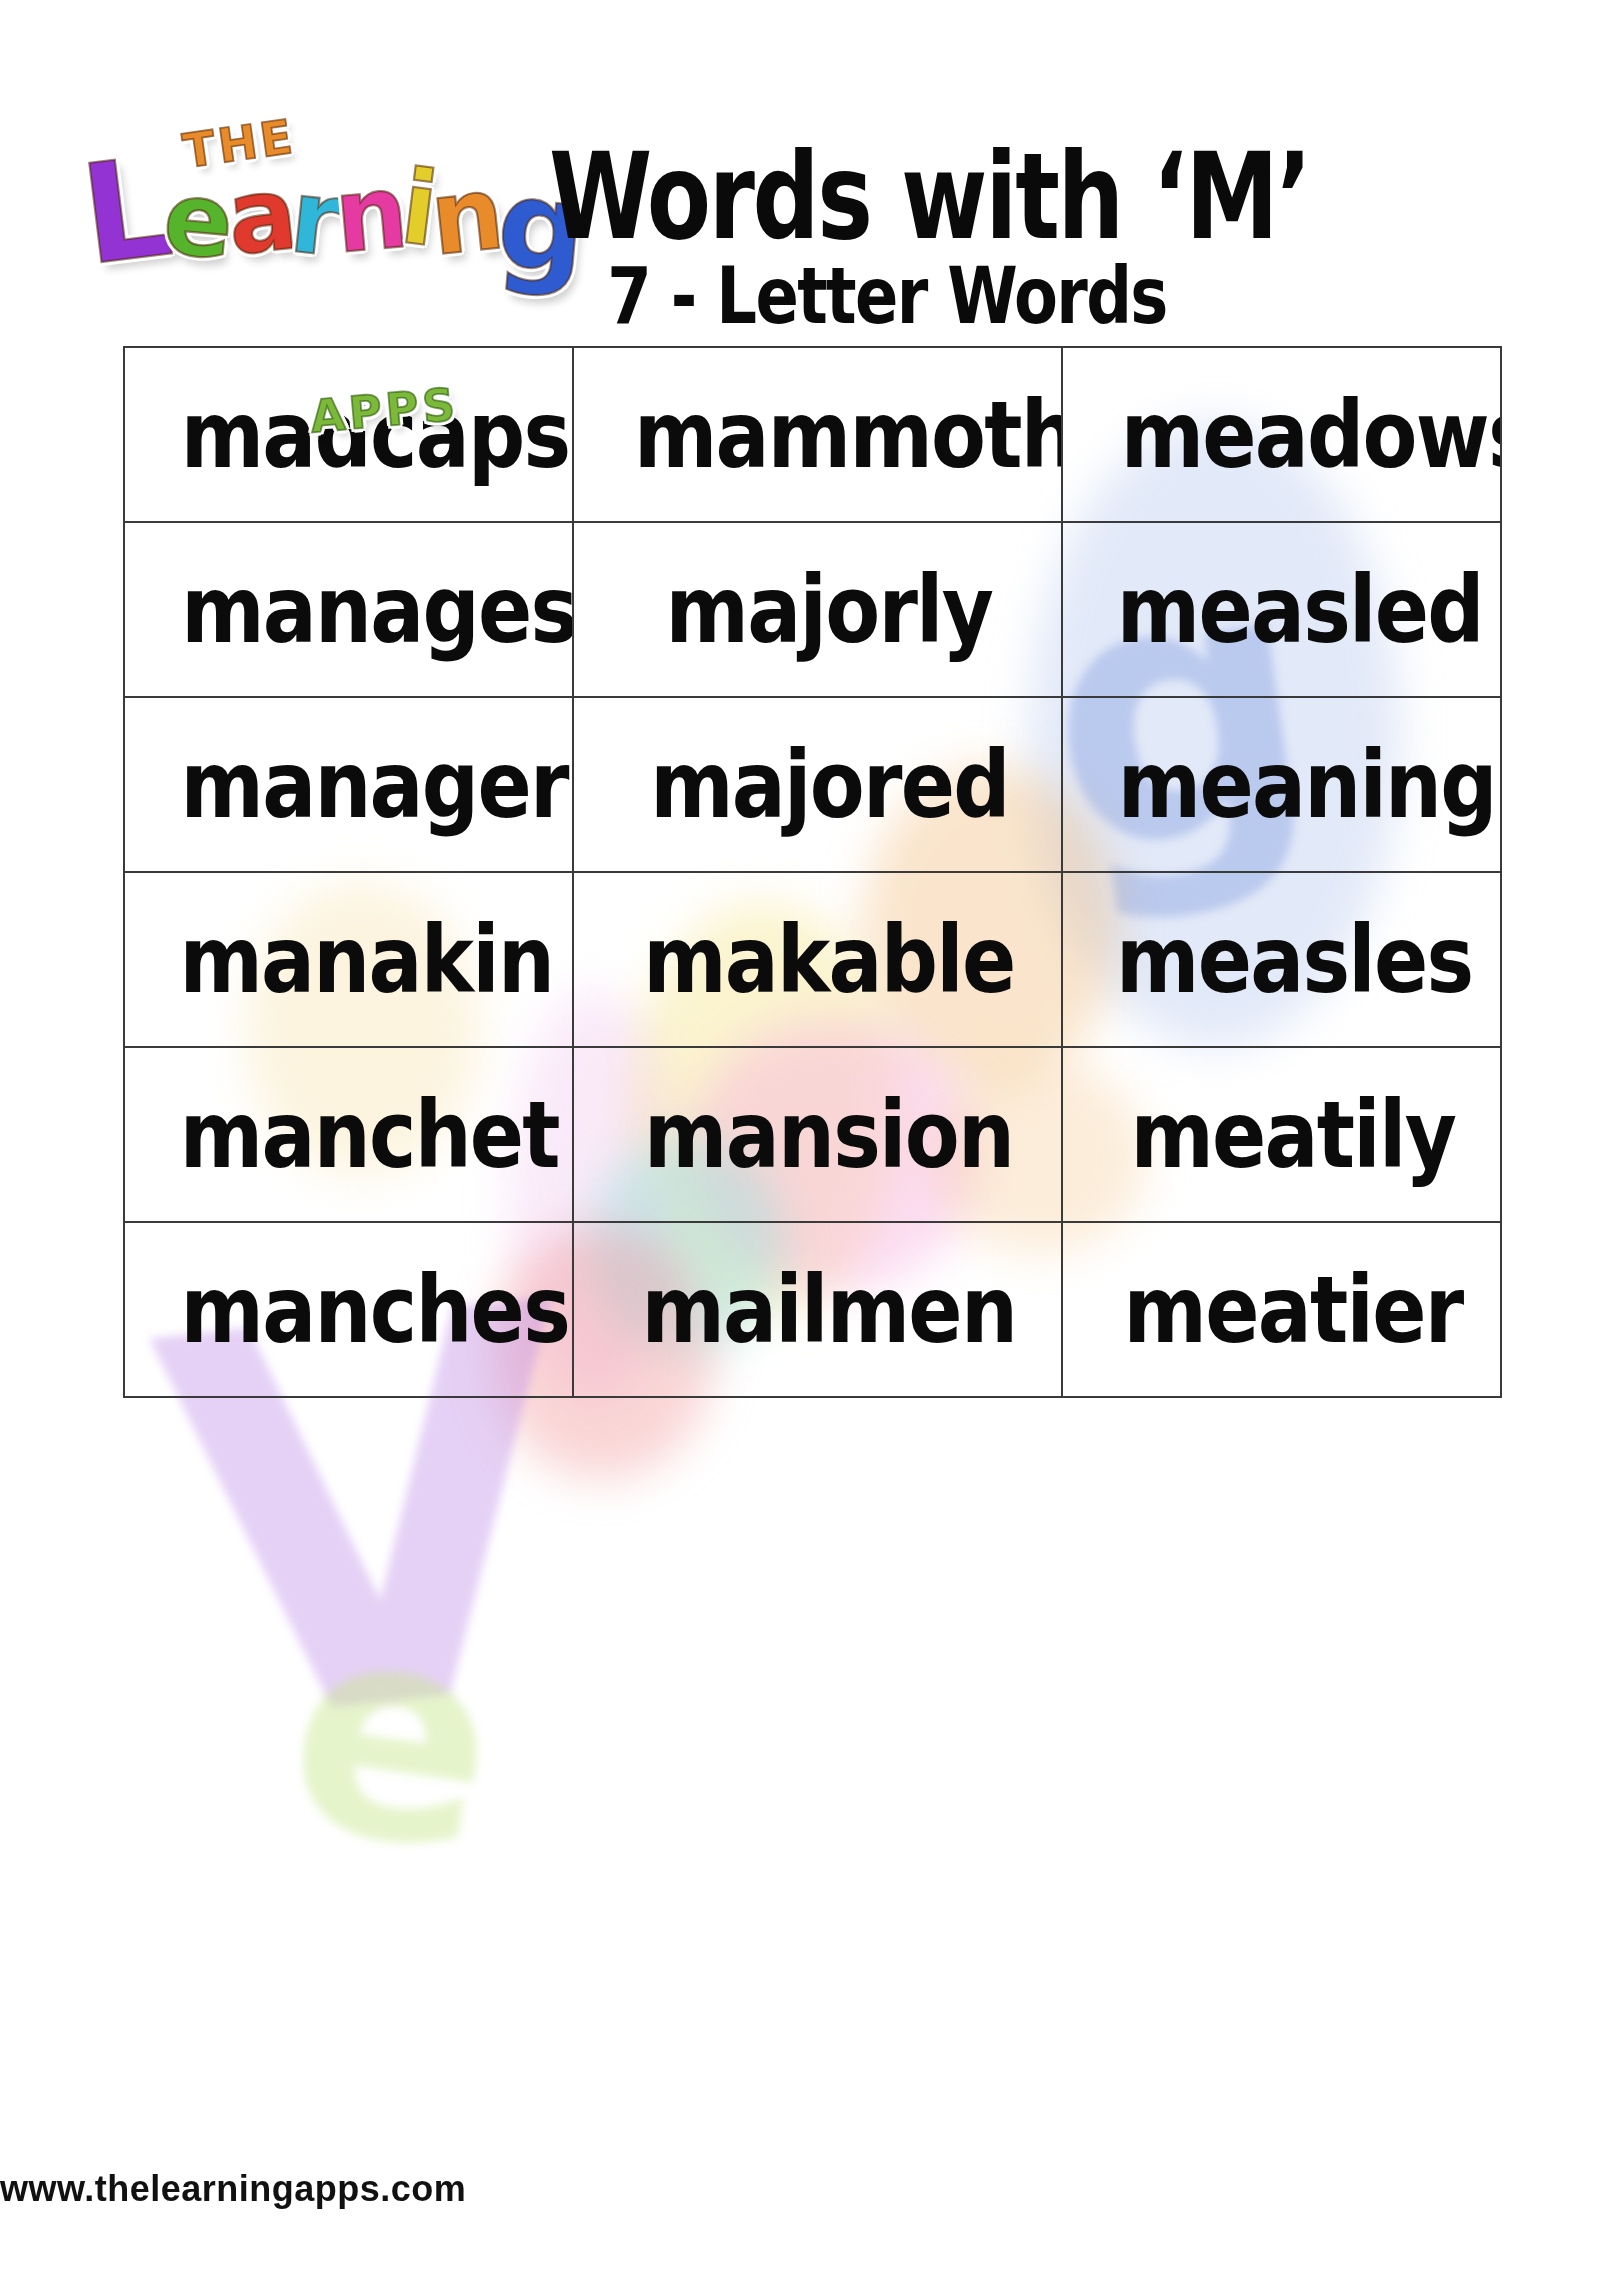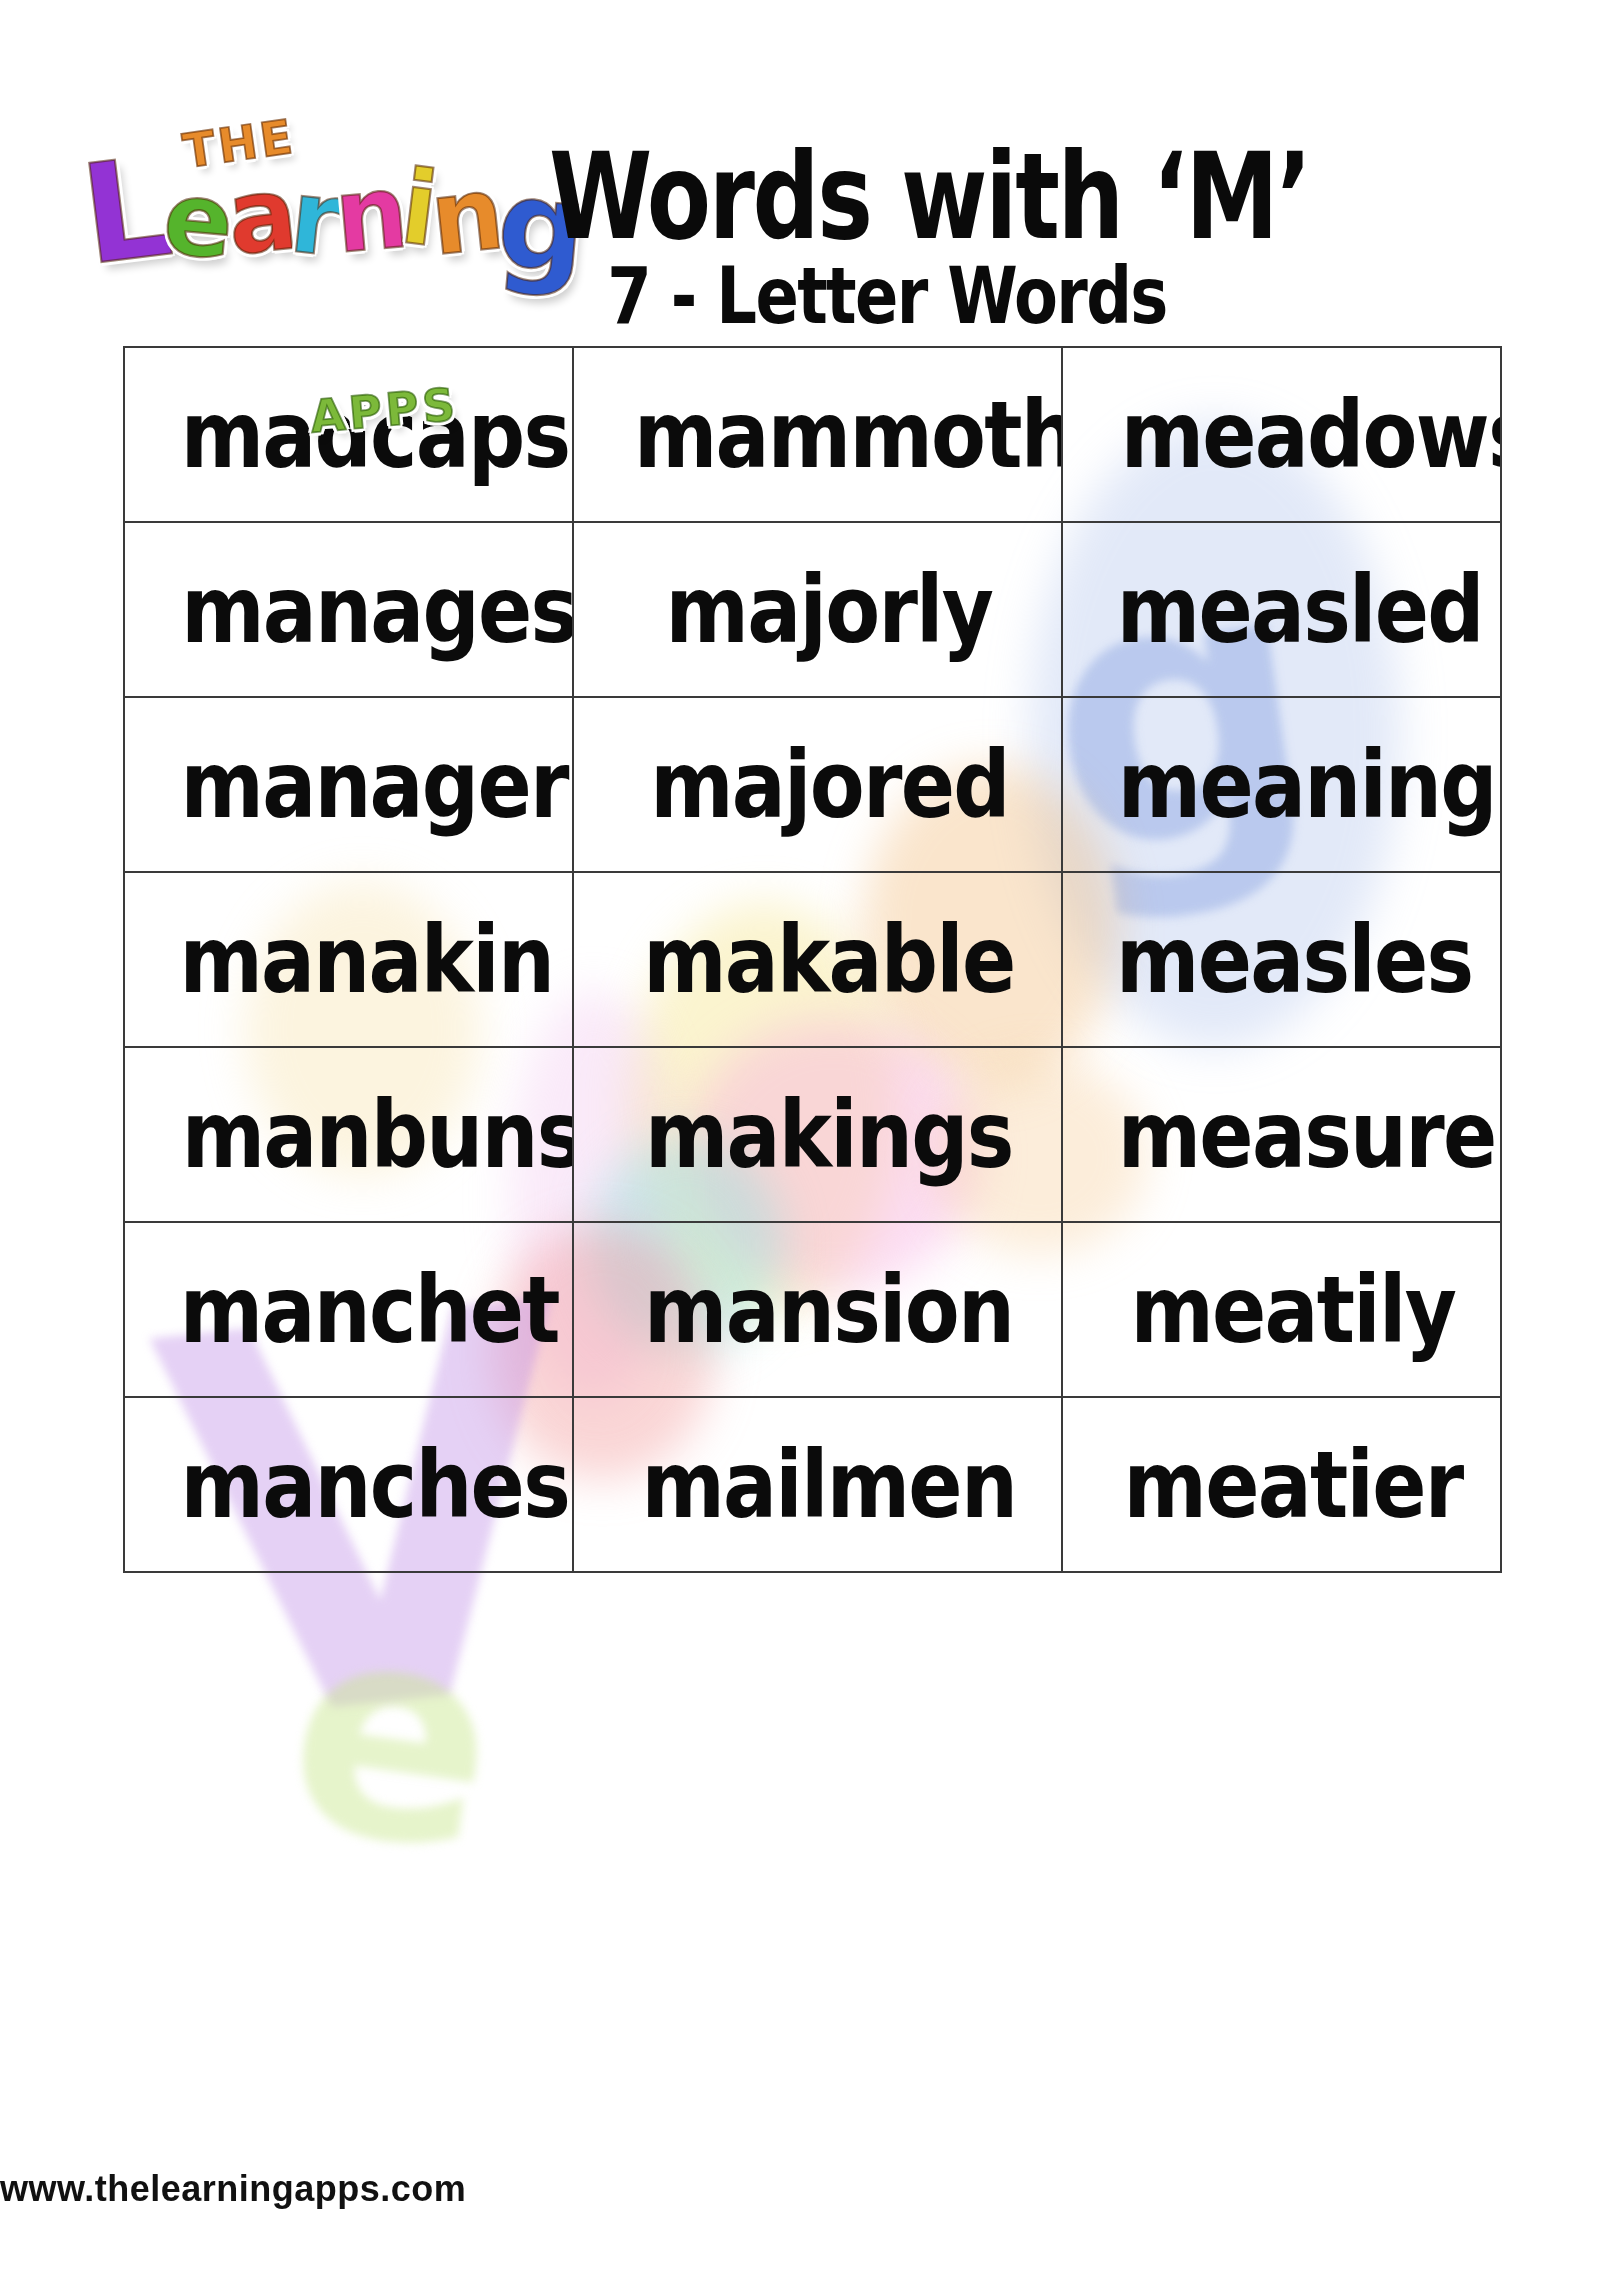--- a/index.html
+++ b/index.html
@@ -139,25 +139,20 @@
         <td><span class="word">manager</span></td>
         <td><span class="word">majored</span></td>
         <td><span class="word">meaning</span></td>
       </tr>
       <tr>
         <td><span class="word">manakin</span></td>
         <td><span class="word">makable</span></td>
         <td><span class="word">measles</span></td>
       </tr>
       <tr>
-        <td><span class="word">manbuns</span></td>
-        <td><span class="word">makings</span></td>
-        <td><span class="word">measure</span></td>
-      </tr>
-      <tr>
         <td><span class="word">manchet</span></td>
         <td><span class="word">mansion</span></td>
         <td><span class="word">meatily</span></td>
       </tr>
       <tr>
         <td><span class="word">manches</span></td>
         <td><span class="word">mailmen</span></td>
         <td><span class="word">meatier</span></td>
       </tr>
     </tbody>

